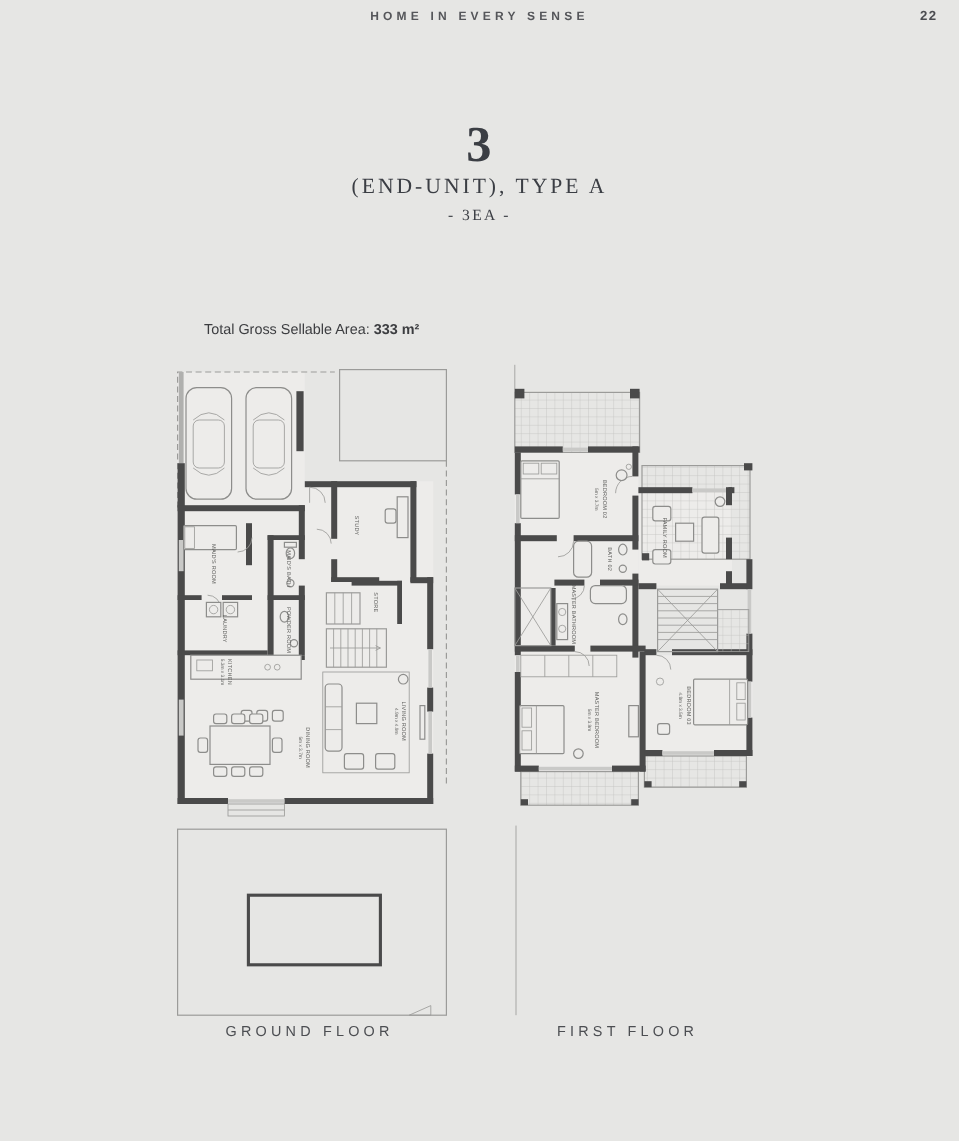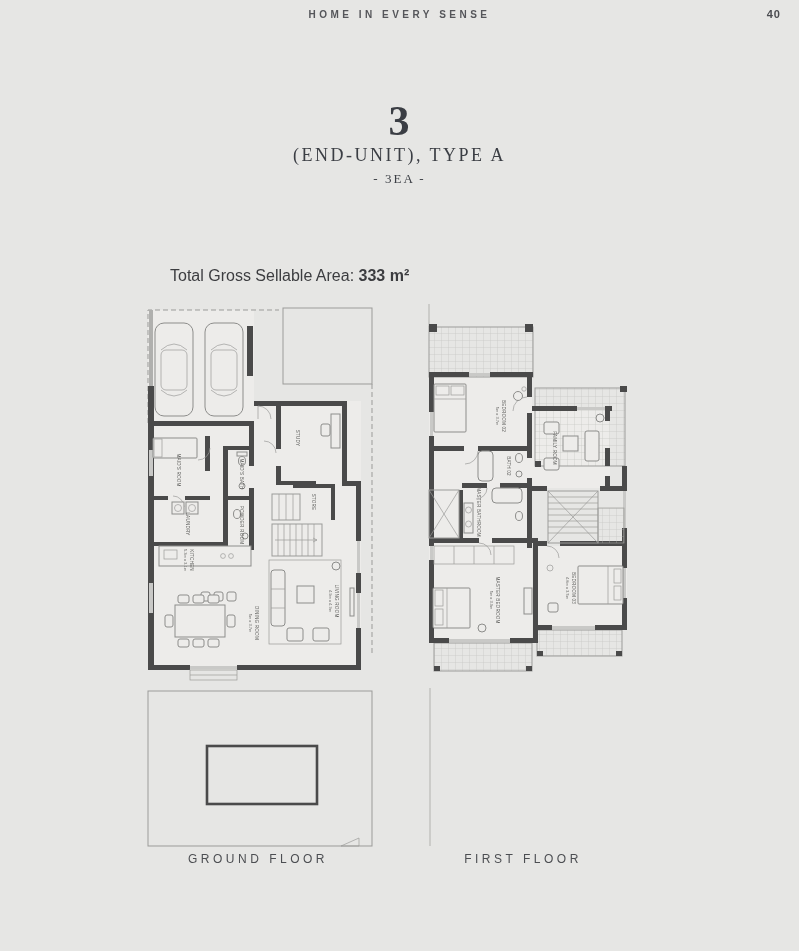--- a/index.html
+++ b/index.html
@@ -11,21 +11,21 @@
        color:#55565a;font-weight:bold;}
   .pageno{top:8px;right:18px;font-size:11px;color:#4b4c50;font-weight:bold;letter-spacing:1px;}
   
   .title{top:100px;left:0;width:799px;text-align:center;color:#3b3e44;
          font-family:"Liberation Serif","DejaVu Serif",serif;}
   .t-num{font-size:42px;line-height:42px;font-weight:bold;letter-spacing:1px;}
   .t-main{font-size:27px;line-height:30px;letter-spacing:5px;margin-top:2px;}
   .t-sub{font-size:18px;line-height:22px;letter-spacing:2.5px;margin-top:2px;text-align:center;}
   .t-code{font-size:13px;line-height:18px;letter-spacing:2px;margin-top:4px;}
   
-  .area{top:267px;left:170px;font-size:16px;color:#3c3d40;}
+  .area{top:267px;left:170px;font-size:12px;color:#3c3d40;}
   .area b{font-weight:bold;}
   
   .cap{top:852px;font-size:12px;letter-spacing:3.5px;color:#4c4e52;font-weight:normal;
        transform:translateX(-50%);white-space:nowrap;}
   
   svg{position:absolute;overflow:visible;}
   .w{fill:#4a4a4a;}
   .lw{fill:#b0b0ae;}
   .tl{stroke:#9b9b99;fill:none;stroke-width:1;}
   .tl2{stroke:#9b9b99;fill:none;stroke-width:0.7;}
@@ -36,21 +36,21 @@
   .flr{fill:#edecea;}
   text.lbl{font-family:"Liberation Sans",sans-serif;font-size:4.6px;fill:#5c5c5a;
            text-anchor:middle;letter-spacing:0.2px;}
   text.dim{font-family:"Liberation Sans",sans-serif;font-size:4.0px;fill:#6a6a68;
            text-anchor:middle;}
 </style>
 </head>
 <body>
 
 <div class="abs hdr">HOME IN EVERY SENSE</div>
-<div class="abs pageno">40</div>
+<div class="abs pageno">22</div>
 
 <div class="abs title">
   <div class="t-num">3</div>
   <div class="t-sub">(END-UNIT), TYPE A</div>
   <div class="t-code">- 3EA -</div>
 </div>
 
 <div class="abs area"><span>Total Gross Sellable Area: </span><b>333 m²</b></div>
 
 <svg viewBox="0 0 232 552" style="left:145px;top:298px;width:232px;height:552px">

